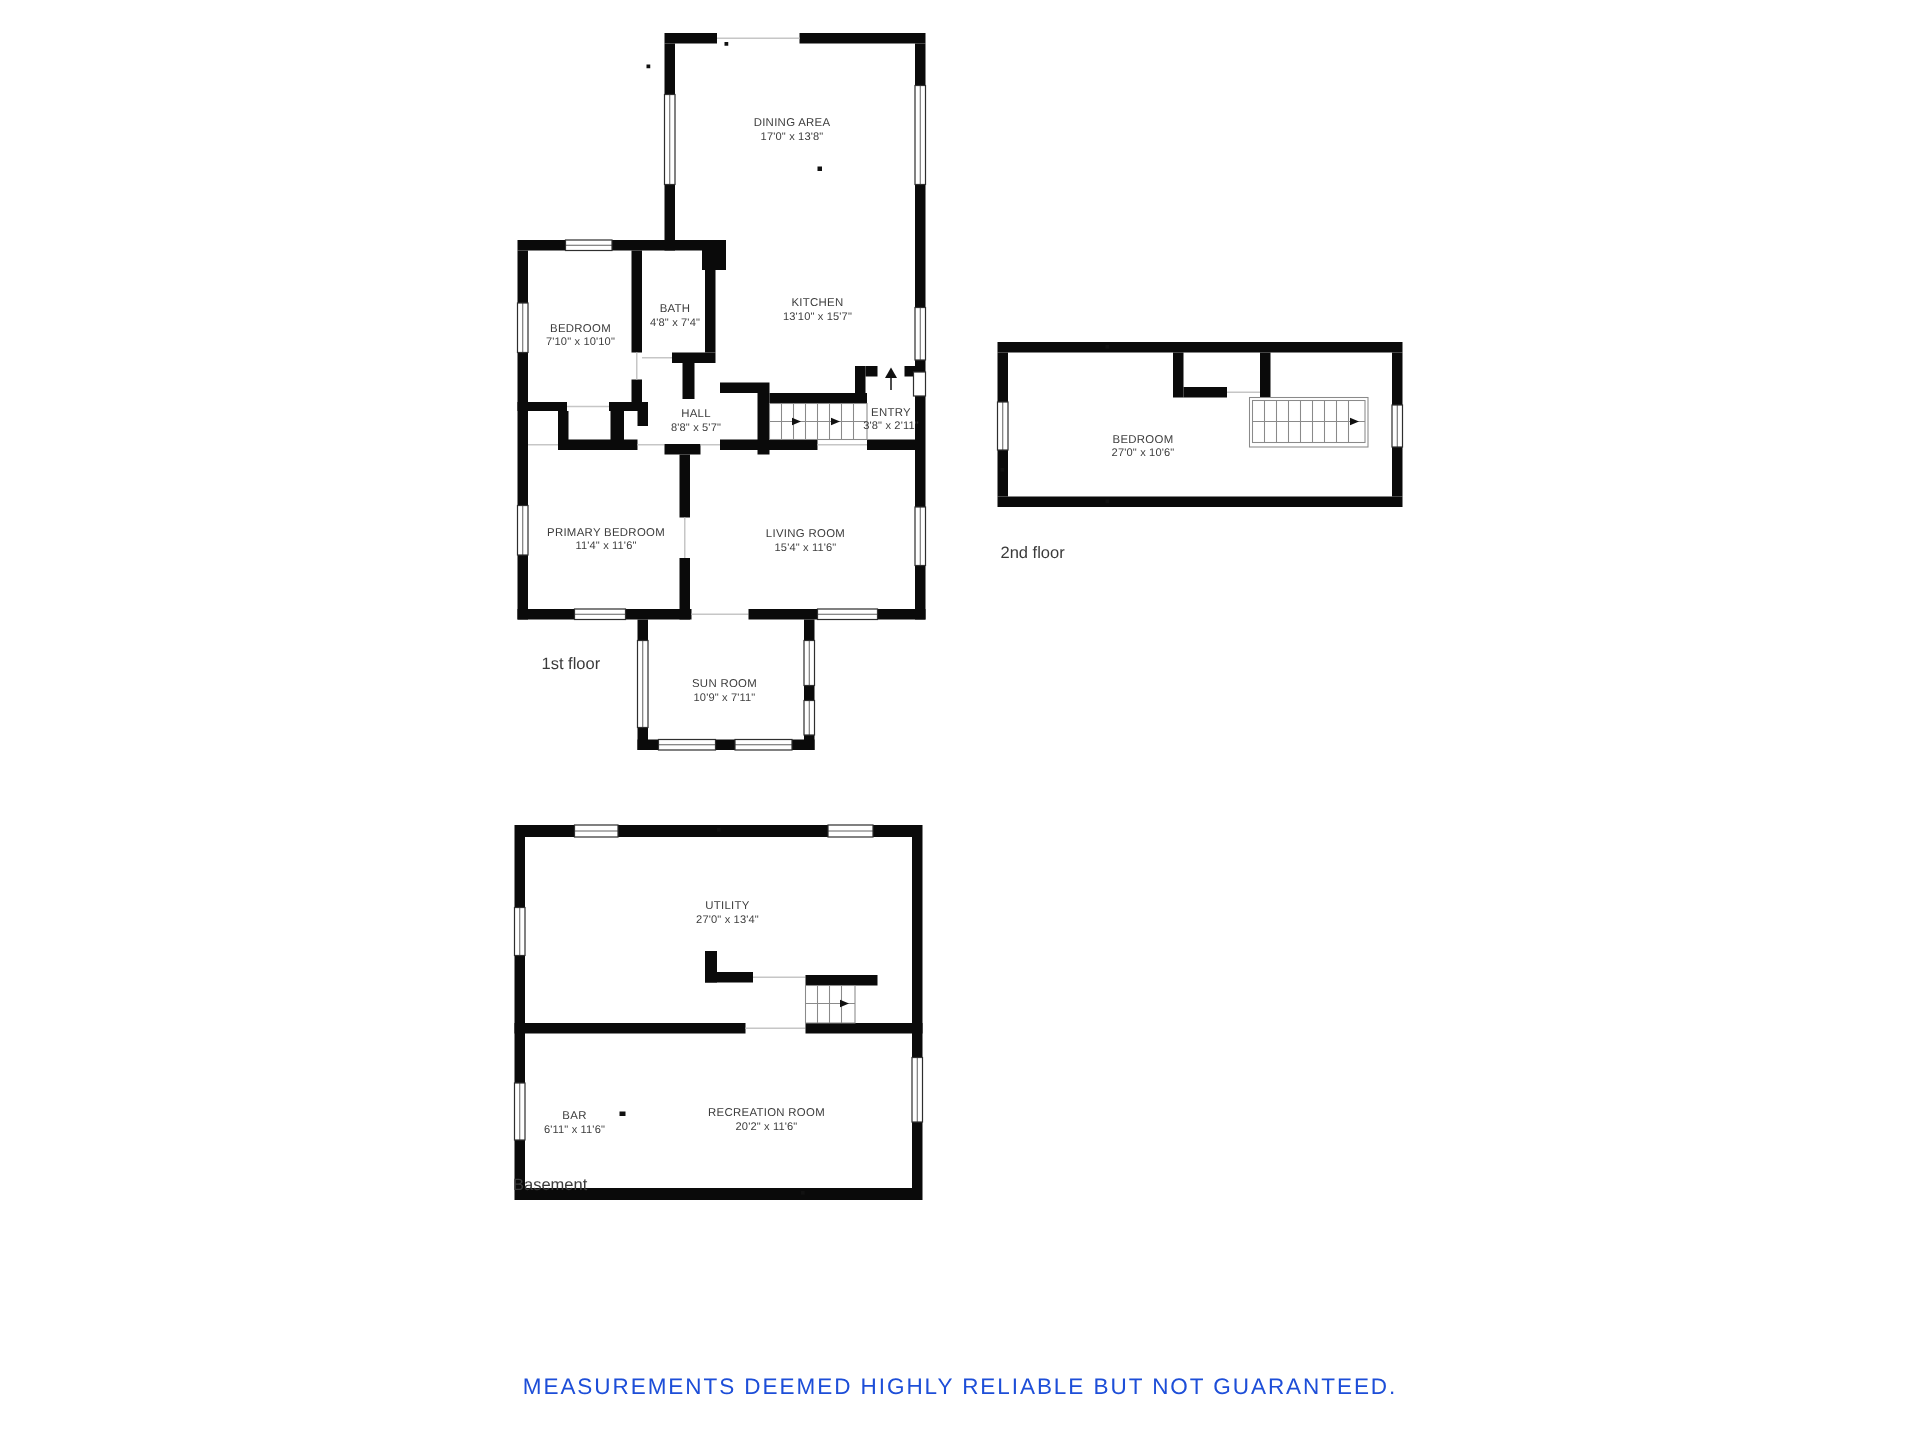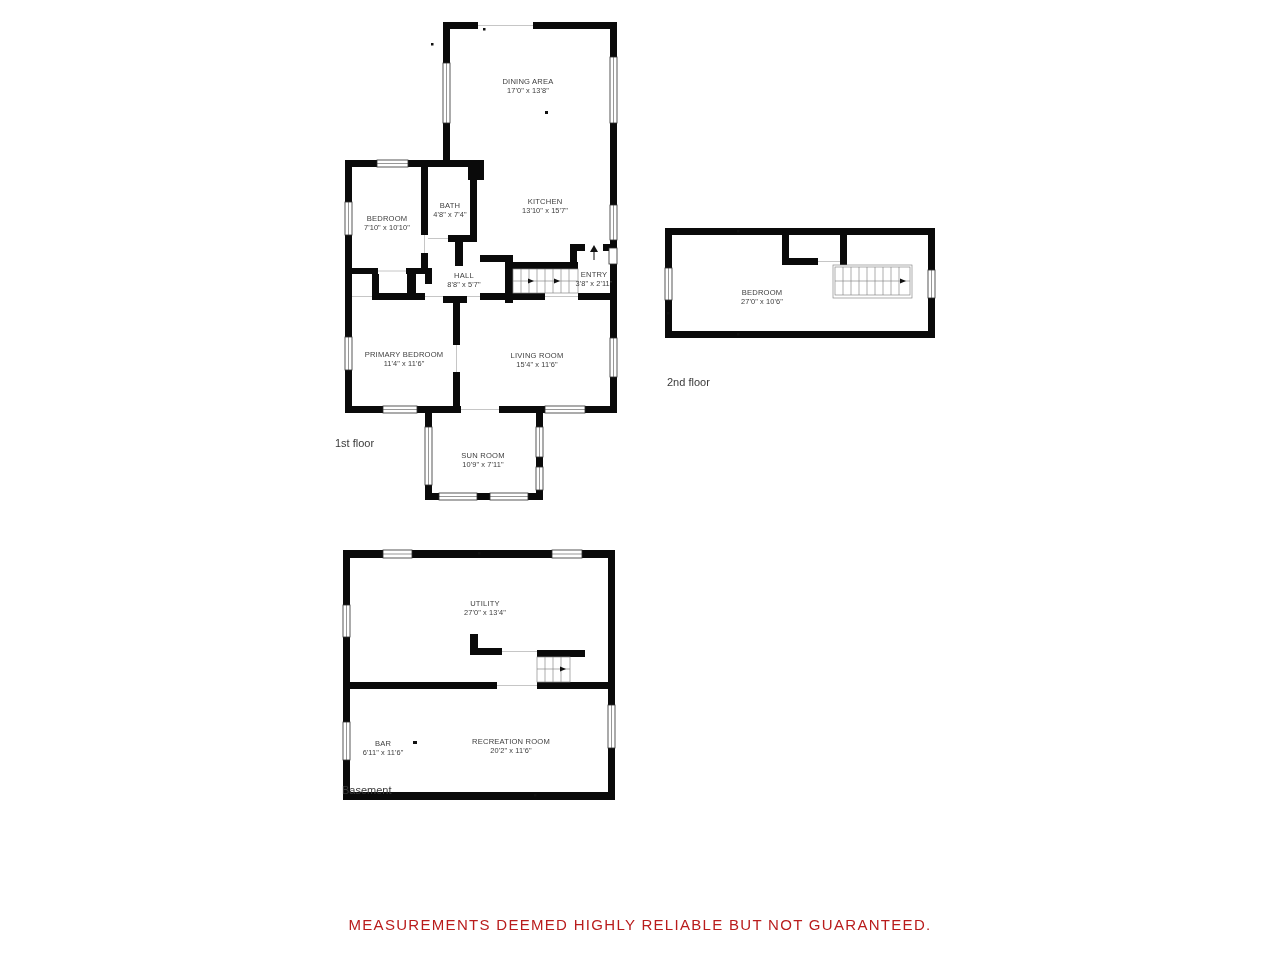--- a/index.html
+++ b/index.html
@@ -1,21 +1,21 @@
 <!DOCTYPE html>
 <html><head>
 <meta charset="utf-8">
 <style>
   html,body{margin:0;padding:0;background:#fff;}
   .page{position:relative;width:1280px;height:960px;background:#ffffff;overflow:hidden;
         font-family:"Liberation Sans",sans-serif;}
   .plan{position:absolute;}
   .caption{position:absolute;font-size:11px;color:#3a3a3a;}
   .disclaimer{position:absolute;left:0;top:916px;width:1280px;text-align:center;
-        font-size:15px;letter-spacing:1.3px;color:#b91c1c;}
+        font-size:15px;letter-spacing:1.3px;color:#1d4ed8;}
   
   .w{fill:#0a0a0a;}                                  
   .win{fill:#ffffff;stroke:#2e2e2e;stroke-width:.8;} 
   .wl{stroke:#2e2e2e;stroke-width:.5;fill:none;}     
   .t{stroke:#c6c6c6;stroke-width:1;fill:none;}       
   .st{stroke:#8a8a8a;stroke-width:.7;fill:none;}     
   .ar{fill:#111;}                                    
   .tick{fill:#111;}
   .rn{font-size:7.6px;fill:#3d3d3d;letter-spacing:.2px;}
   .rd{font-size:7.4px;fill:#3d3d3d;letter-spacing:.1px;}
@@ -174,21 +174,21 @@
       <text class="rn" x="594" y="277">ENTRY</text>
       <text class="rd" x="594" y="286">3'8" x 2'11"</text>
       <text class="rn" x="404" y="357">PRIMARY BEDROOM</text>
       <text class="rd" x="404" y="366">11'4" x 11'6"</text>
       <text class="rn" x="537" y="358">LIVING ROOM</text>
       <text class="rd" x="537" y="367">15'4" x 11'6"</text>
       <text class="rn" x="483" y="458">SUN ROOM</text>
       <text class="rd" x="483" y="467">10'9" x 7'11"</text>
     </g>
   </svg>
-  <div class="caption" style="left:335px;top:437px">1st floor</div>
+  <div class="caption" style="left:361px;top:437px">1st floor</div>
 
   <svg class="plan" style="left:660px;top:223px" width="285" height="125" viewBox="660 223 285 125">
     <g>
       <rect class="w" x="665" y="228" width="270" height="7"></rect>
       <rect class="w" x="665" y="331" width="270" height="7"></rect>
       <rect class="w" x="665" y="235" width="7" height="33"></rect>
       <rect class="w" x="665" y="300" width="7" height="31"></rect>
       <rect class="w" x="928" y="235" width="7" height="35"></rect>
       <rect class="w" x="928" y="298" width="7" height="33"></rect>
 
@@ -220,21 +220,21 @@
     <g>
       <rect class="tick" x="737" y="230" width="2.5" height="2.5"></rect>
       <rect class="tick" x="737" y="333" width="2.5" height="2.5"></rect>
       <rect class="tick" x="667" y="312" width="2.5" height="2.5"></rect>
     </g>
     <g>
       <text class="rn" x="762" y="295">BEDROOM</text>
       <text class="rd" x="762" y="304">27'0" x 10'6"</text>
     </g>
   </svg>
-  <div class="caption" style="left:667px;top:376px">2nd floor</div>
+  <div class="caption" style="left:667px;top:363px">2nd floor</div>
 
   <svg class="plan" style="left:338px;top:545px" width="285" height="265" viewBox="338 545 285 265">
     <g>
       <rect class="w" x="343" y="550" width="40" height="8"></rect>
       <rect class="w" x="412" y="550" width="140" height="8"></rect>
       <rect class="w" x="582" y="550" width="33" height="8"></rect>
       <rect class="w" x="343" y="558" width="7" height="47"></rect>
       <rect class="w" x="343" y="637" width="7" height="85"></rect>
       <rect class="w" x="343" y="760" width="7" height="32"></rect>
       <rect class="w" x="608" y="558" width="7" height="147"></rect>

